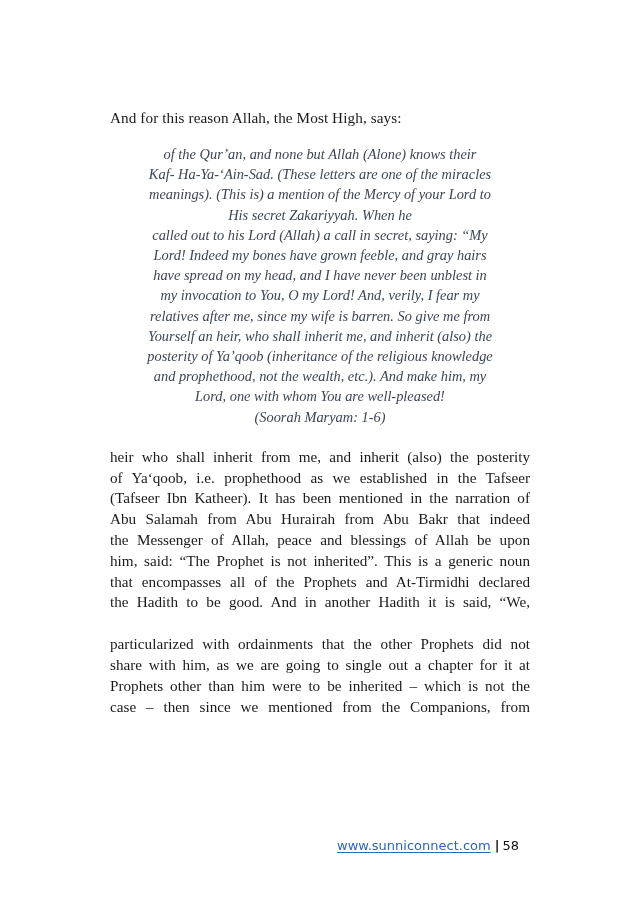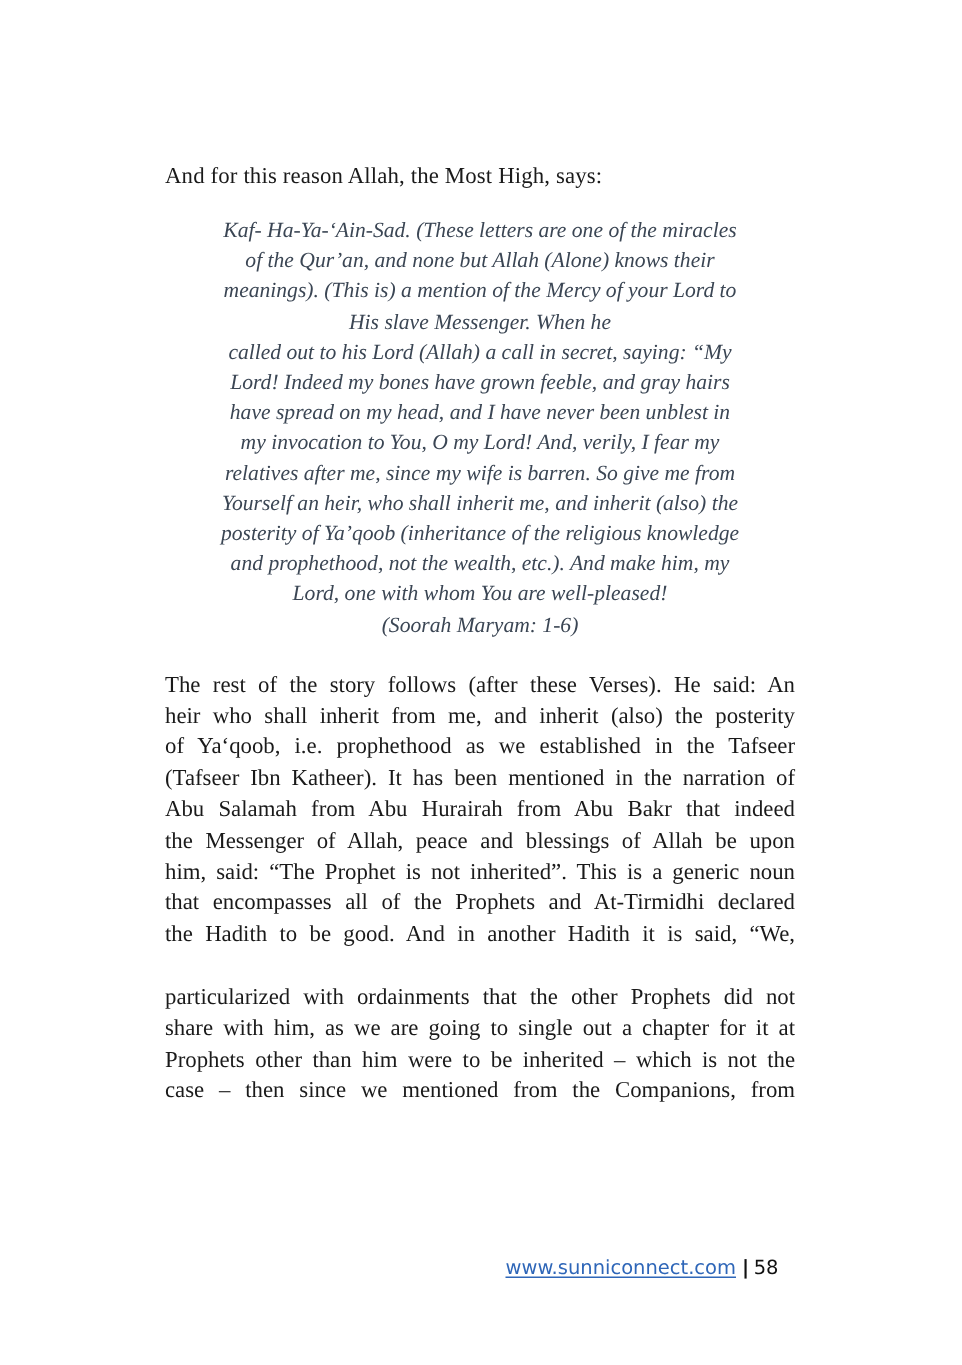--- a/index.html
+++ b/index.html
@@ -85,38 +85,37 @@
     }
   </style>
 </head>
 <body>
 
 <div class="page">
   <div class="content">
     <p class="intro">And for this reason Allah, the Most High, says:</p>
 
     <div class="verse">
+      <span class="line">of the Qur’an, and none but Allah (Alone) knows their</span>
       <span class="line">Kaf- Ha-Ya-‘Ain-Sad. (These letters are one of the miracles</span>
-      <span class="line">of the Qur’an, and none but Allah (Alone) knows their</span>
       <span class="line">meanings). (This is) a mention of the Mercy of your Lord to</span>
-      <span class="line">His slave Messenger. When he</span>
+      <span class="line">His secret Zakariyyah. When he</span>
       <span class="line">called out to his Lord (Allah) a call in secret, saying: “My</span>
       <span class="line">Lord! Indeed my bones have grown feeble, and gray hairs</span>
       <span class="line">have spread on my head, and I have never been unblest in</span>
       <span class="line">my invocation to You, O my Lord! And, verily, I fear my</span>
       <span class="line">relatives after me, since my wife is barren. So give me from</span>
       <span class="line">Yourself an heir, who shall inherit me, and inherit (also) the</span>
       <span class="line">posterity of Ya’qoob (inheritance of the religious knowledge</span>
       <span class="line">and prophethood, not the wealth, etc.). And make him, my</span>
       <span class="line">Lord, one with whom You are well-pleased!</span>
       <span class="line">(Soorah Maryam: 1-6)</span>
     </div>
 
     <div class="para">
-      <span class="line">The rest of the story follows (after these Verses). He said: An</span>
       <span class="line">heir who shall inherit from me, and inherit (also) the posterity</span>
       <span class="line">of Ya‘qoob, i.e. prophethood as we established in the Tafseer</span>
       <span class="line">(Tafseer Ibn Katheer). It has been mentioned in the narration of</span>
       <span class="line">Abu Salamah from Abu Hurairah from Abu Bakr that indeed</span>
       <span class="line">the Messenger of Allah, peace and blessings of Allah be upon</span>
       <span class="line">him, said: “The Prophet is not inherited”. This is a generic noun</span>
       <span class="line">that encompasses all of the Prophets and At-Tirmidhi declared</span>
       <span class="line">the Hadith to be good. And in another Hadith it is said, “We,</span>
     </div>
 

